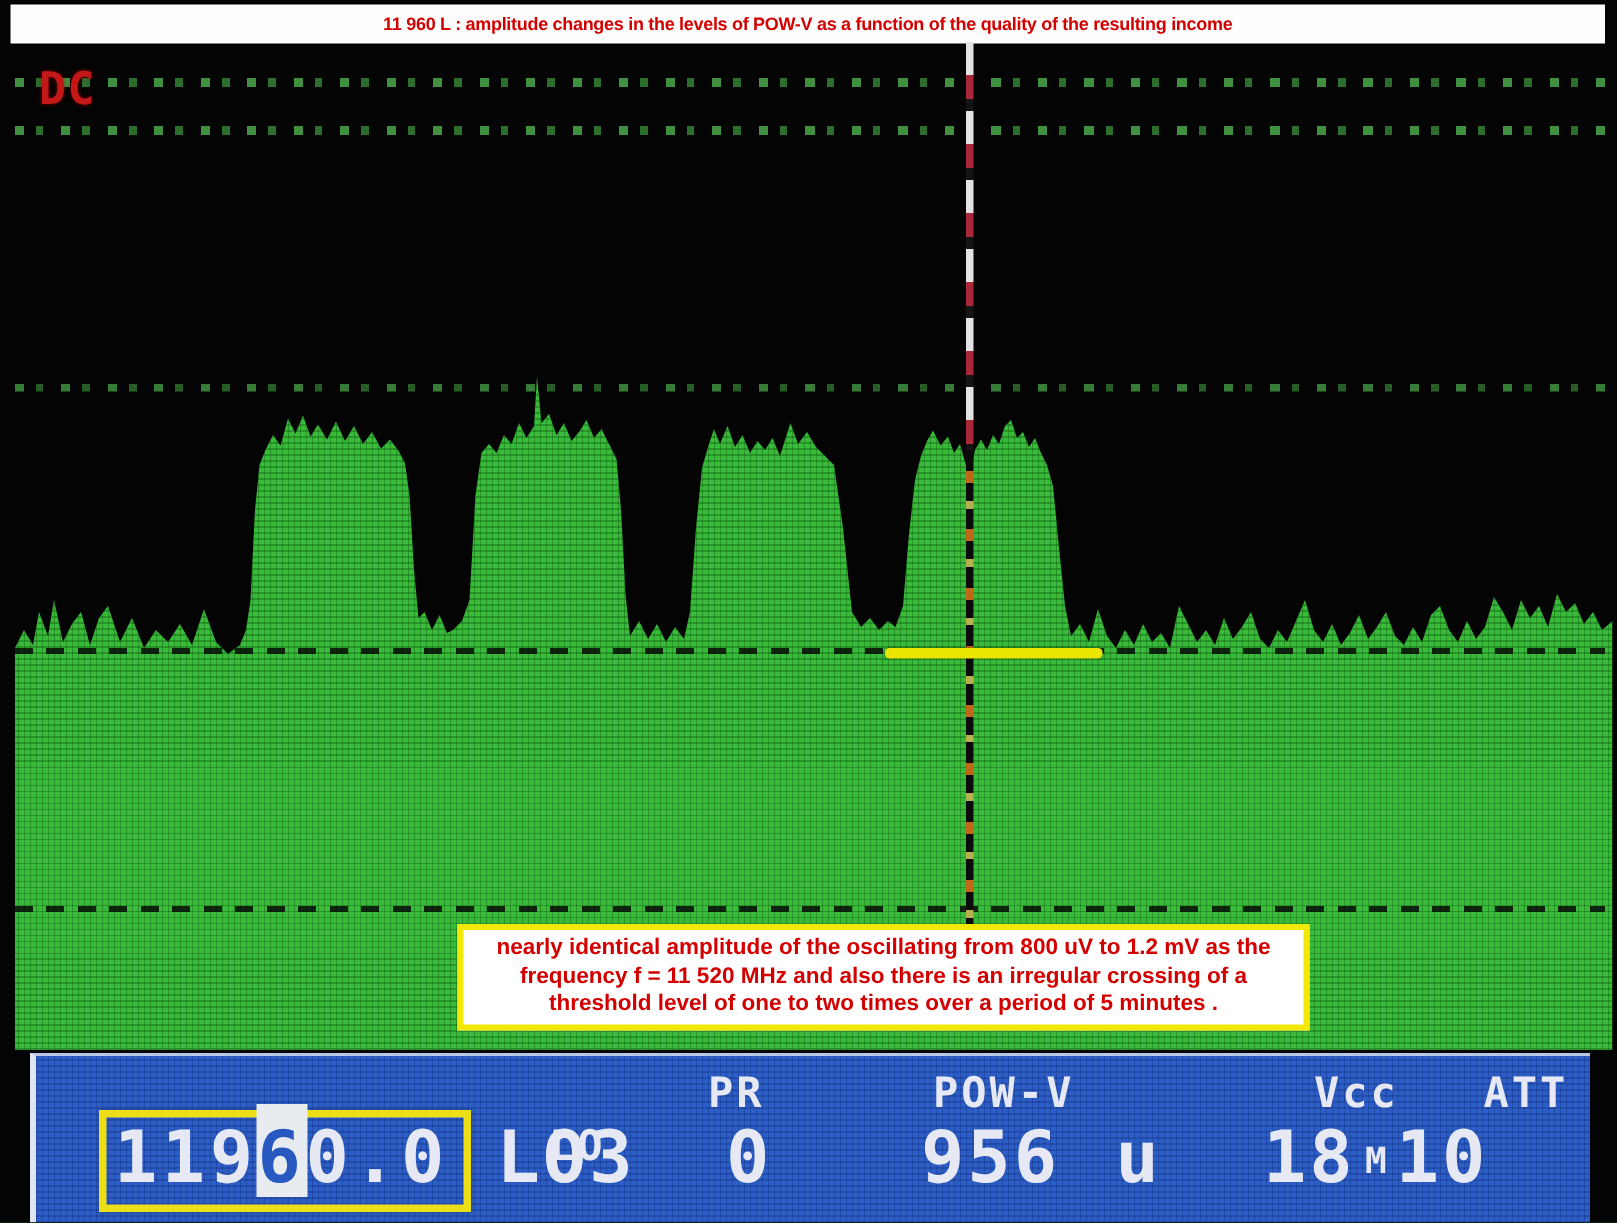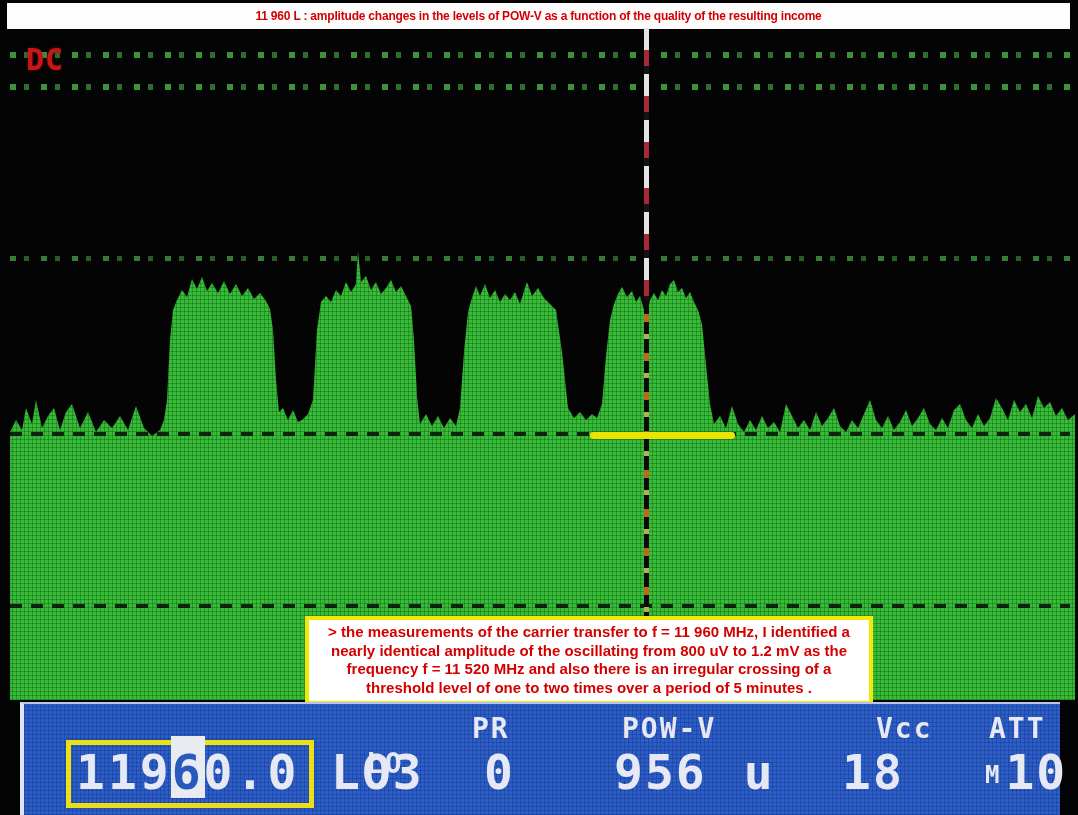--- a/index.html
+++ b/index.html
@@ -89,21 +89,21 @@
   #freq-value{left:52px;letter-spacing:3px;}
   #freq-value .cursor{
     display:inline-block;background:#e8ecf0;color:#2759c0;
     padding:12px 1px 2px;margin:-12px -1px -2px;
   }
   #lo-label{left:342px;margin-top:35px;}   #lo-value{left:307px;}
   #pr-label{left:448px;}   #pr-value{left:460px;}
   #powv-label{left:598px;} #powv-value{left:590px;}
   #powv-value .unit{margin-left:37px;}
   #vcc-label{left:820px;margin-left:32px;}  #vcc-value{left:818px;}
-  #att-label{left:965px;}  #att-value{left:934px;padding-left:27px;}
+  #att-label{left:965px;}  #att-value{left:886px;}
   #att-value .prefix{font-size:24px;vertical-align:6px;margin-right:4px;}
 </style>
 </head>
 <body>
 
 <div id="frame">
 
   <div id="title-bar">
     <span>11 960 L : amplitude changes in the levels of POW-V as a function of the quality of the resulting income</span>
   </div>
@@ -118,21 +118,20 @@
 
   <div id="dashline-upper" class="dashline"></div>
   <div id="dashline-lower" class="dashline"></div>
 
   <div id="center-line-top"></div>
   <div id="center-line-bottom"></div>
 
   <div id="marker-line"></div>
 
   <div id="annotation-box">
-    <div>&gt;  the measurements of the carrier transfer to f = 11 960 MHz, I identified a</div>
     <div>nearly identical amplitude of the oscillating from 800 uV to 1.2 mV as the</div>
     <div>frequency f = 11 520 MHz and also there is an irregular crossing of a</div>
     <div>threshold level of one to two times over a period of 5 minutes .</div>
   </div>
 
   <div id="status-bar">
     <div id="freq-highlight-box"></div>
     <div id="freq-value" class="sb-value"><span>119</span><span class="cursor">6</span><span>0.0</span></div>
 
     <div id="lo-label" class="sb-label">LO</div>

